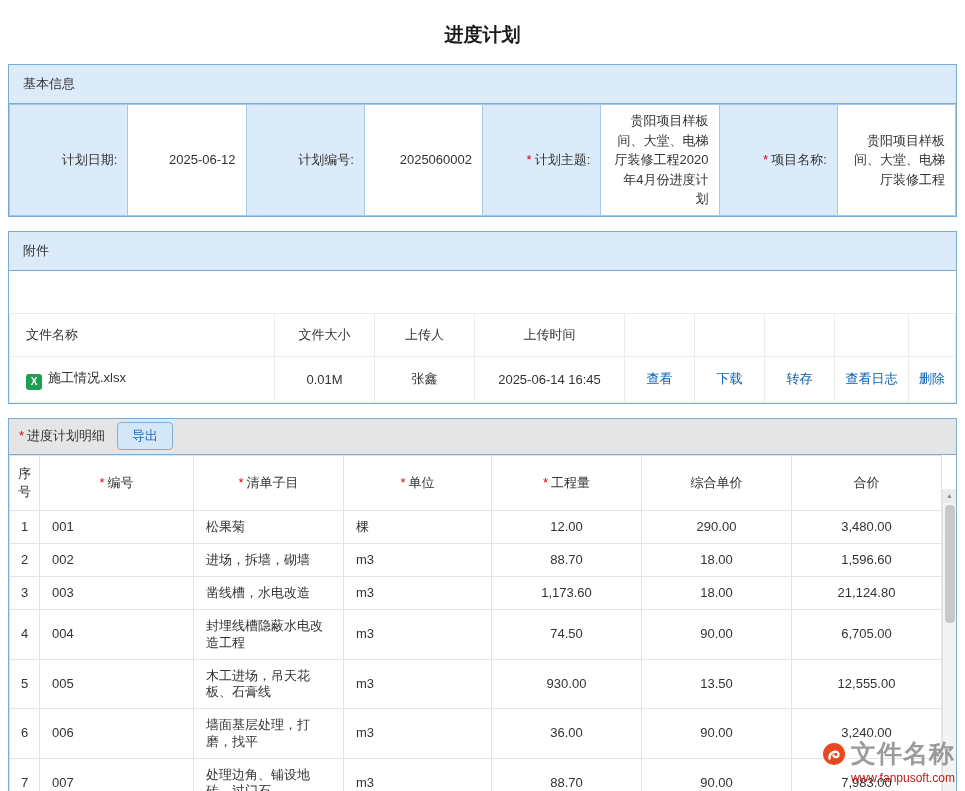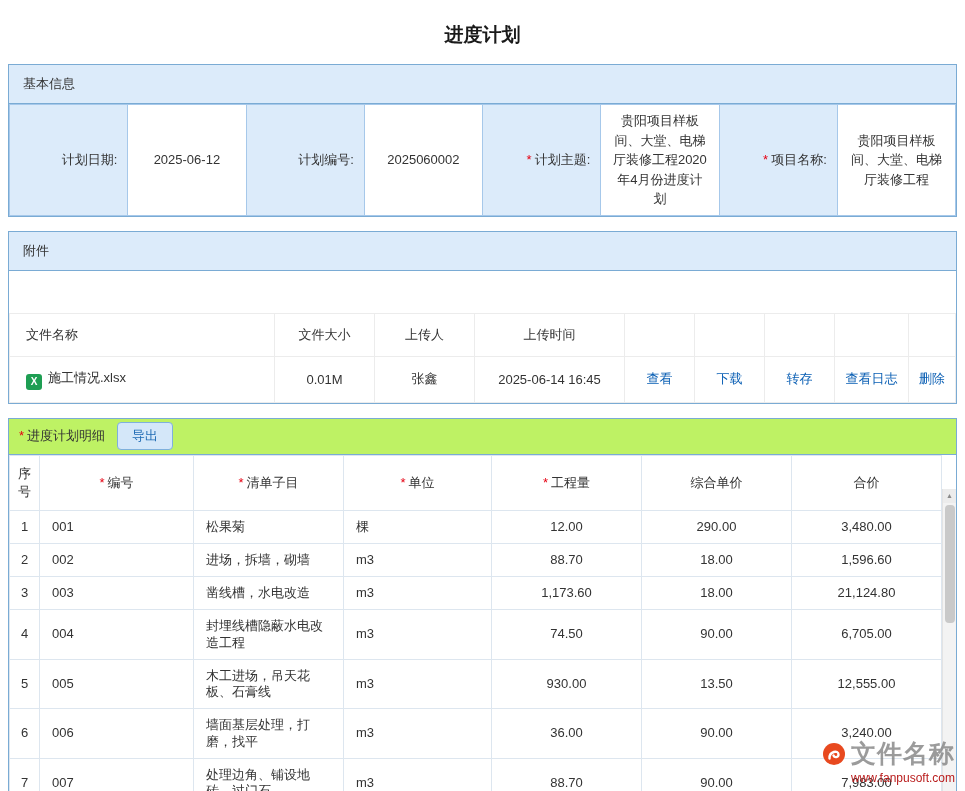--- a/index.html
+++ b/index.html
@@ -37,21 +37,21 @@
   .binfo-table { width: 100%; border-collapse: collapse; table-layout: fixed; }
   .binfo-table td {
     border: 1px solid #a6c8ea;
     font-size: 13px;
     padding: 6px 10px;
     vertical-align: middle;
     line-height: 1.5;
     word-break: break-all;
   }
   .binfo-table td.lbl { background: #dcebfa; text-align: right; color: #333; }
-  .binfo-table td.val { background: #fff; text-align: center; }
+  .binfo-table td.val { background: #fff; text-align: right; }
   .binfo-table tr.r1 td { height: 92px; }
   .binfo-table tr.r2 td { height: 38px; }
 
   
   .attach-table { width: 100%; border-collapse: collapse; margin-top: 42px; }
   .attach-table th, .attach-table td {
     border: 1px solid #ececec;
     font-size: 13px;
     font-weight: normal;
     color: #333;
@@ -70,21 +70,21 @@
     text-align: center;
     line-height: 16px;
     margin-right: 6px;
     vertical-align: -3px;
   }
   .act-link { color: #0a5fb4; cursor: pointer; }
 
   
   .section-detail { height: 409px; overflow: hidden; margin-bottom: 0; }
   .detail-strip {
-    background: #bef264;
+    background: #e5e5e5;
     border-bottom: 1px solid #7aabd4;
     padding: 4px 10px;
     display: flex;
     align-items: center;
     gap: 12px;
     height: 36px;
   }
   .detail-strip .strip-title { color: #333; }
   .export-btn {
     background: #d4e7f9;

